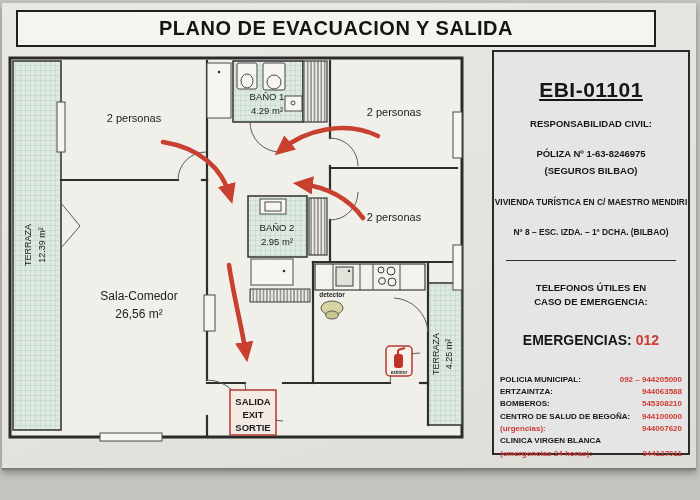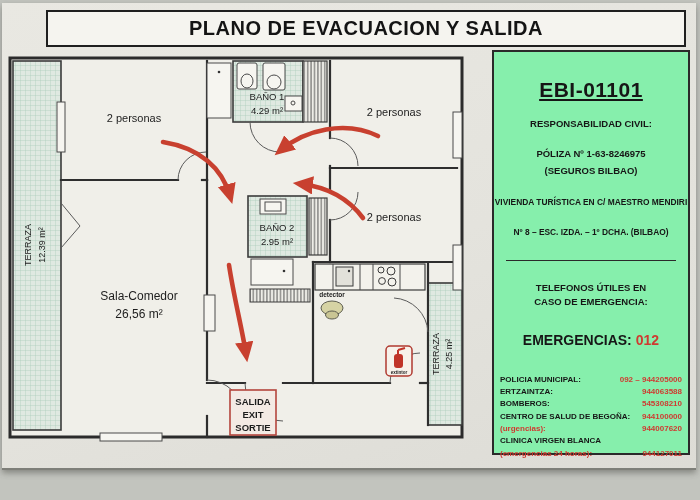--- a/index.html
+++ b/index.html
@@ -8,21 +8,21 @@
     background:#c2c4be;
     font-family:"Liberation Sans", sans-serif;
   }
   .paper{
     position:absolute;left:2px;top:3px;width:694px;height:465px;
     background:linear-gradient(160deg,#e9e8e2 0%,#e4e3dd 55%,#dddcd6 100%);
     border-bottom:2px solid #7e7f79;
     box-shadow:0 3px 6px rgba(60,60,55,.45);
   }
   .title-bar{
-    position:absolute;left:46px;top:10px;width:636px;height:33px;
+    position:absolute;left:16px;top:10px;width:636px;height:33px;
     background:#f5f4ef;border:2px solid #1f1f1f;
     display:flex;align-items:center;justify-content:center;
     font-size:20px;font-weight:bold;color:#141414;letter-spacing:.5px;
   }
   .plan-svg{position:absolute;left:0;top:50px;}
   .plan-svg text{font-family:"Liberation Sans",sans-serif;fill:#1d1d1d;}
   .room-label{font-size:11px;}
   .bath-label{font-size:9.5px;}
   .sala-label{font-size:12px;}
   .terr-label{font-size:9px;}
@@ -30,21 +30,21 @@
   .marker-label{font-size:6.5px;font-weight:bold;}
   .ext-label{font-size:4.5px;font-weight:bold;fill:#a8362d;}
   .wall{stroke:#2e2e2e;stroke-width:2.2;fill:none;stroke-linecap:square;}
   .thinline{stroke:#4a4a4a;stroke-width:1;fill:none;}
   .door{stroke:#5a5a5a;stroke-width:1;fill:none;}
   .fixture{fill:#f6f5f0;stroke:#4a4a4a;stroke-width:1;}
   .arrow{stroke:#c8402f;stroke-width:4.6;fill:none;stroke-linecap:round;}
   
   .panel{
     position:absolute;left:492px;top:50px;width:198px;height:405px;
-    background:#86efac;border:2px solid #2a2a2a;box-sizing:border-box;
+    background:#e5e5e5;border:2px solid #2a2a2a;box-sizing:border-box;
     display:flex;flex-direction:column;align-items:center;color:#161616;
   }
   .panel .code{margin-top:26px;font-size:21px;font-weight:bold;text-decoration:underline;letter-spacing:.5px;}
   .panel .liab{margin-top:16px;font-size:9.5px;font-weight:bold;}
   .panel .policy{margin-top:19px;font-size:9.5px;font-weight:bold;}
   .panel .insurer{margin-top:6px;font-size:9.5px;font-weight:bold;}
   .panel .addr1{margin-top:21px;font-size:8.4px;font-weight:bold;text-align:center;}
   .panel .addr2{margin-top:20px;font-size:8.4px;font-weight:bold;}
   .panel .divider{margin-top:23px;width:170px;border-top:1.6px solid #2a2a2a;}
   .panel .ph-title{margin-top:20px;font-size:9.5px;font-weight:bold;text-align:center;line-height:1.5;}

